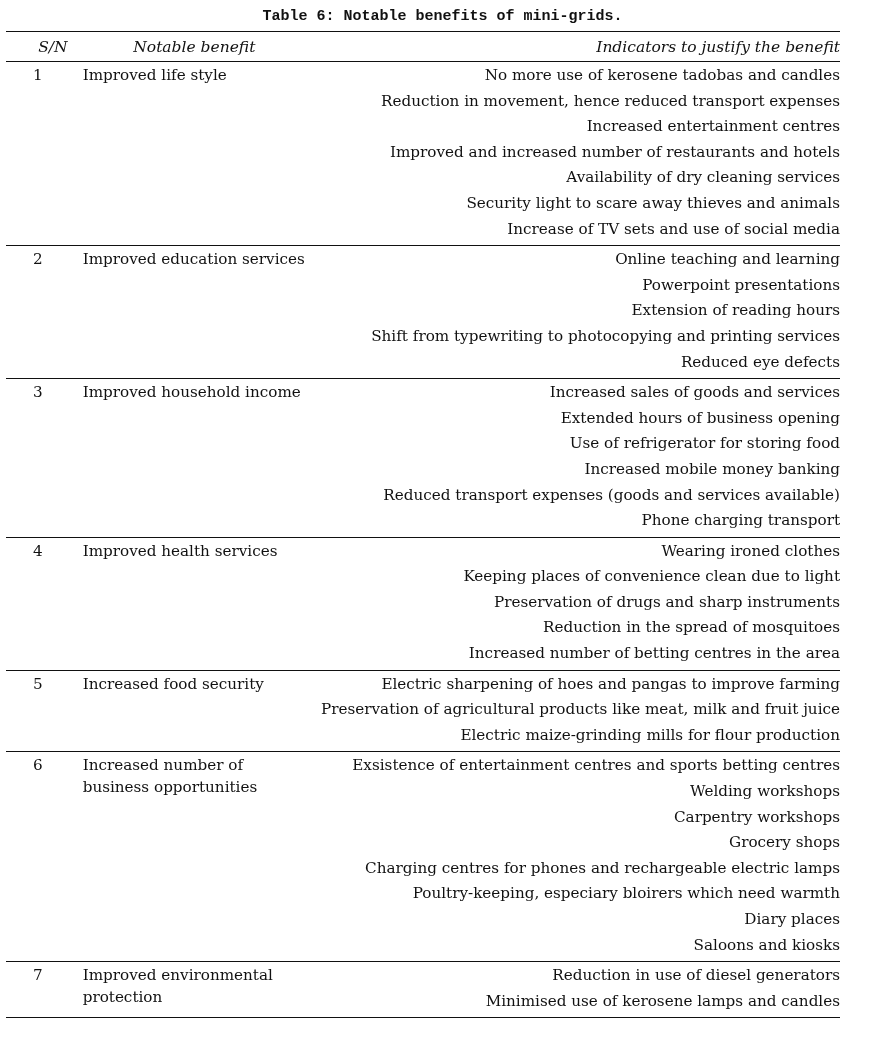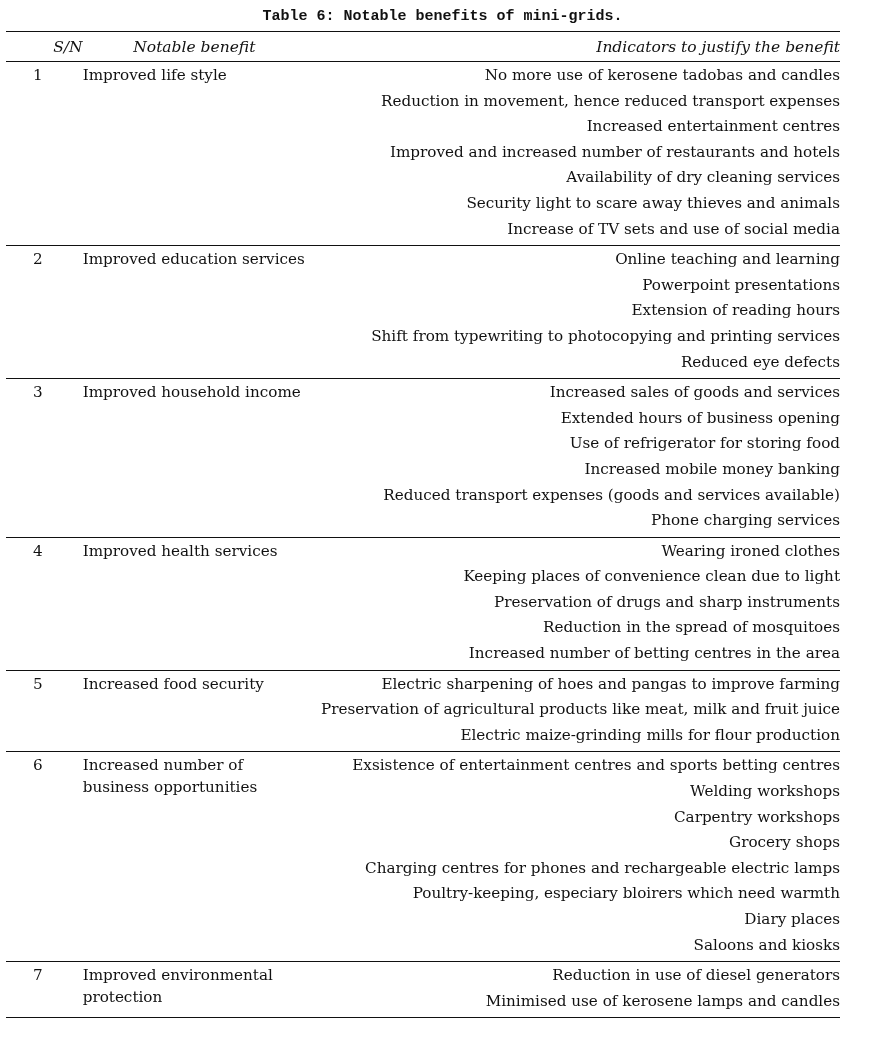--- a/index.html
+++ b/index.html
@@ -16,21 +16,21 @@
   table {
     position: absolute; top: 31px; left: 6px; width: 834px;
     border-collapse: collapse;
     font-size: 15.2px;
   }
   th {
     font-style: italic; font-weight: normal; font-size: 15.5px;
     height: 29px; padding: 0; vertical-align: middle;
     border-top: 1.5px solid #111; border-bottom: 1.5px solid #111;
   }
-  th.sn { width: 62px; text-align: right; padding-left: 17px; }
+  th.sn { width: 62px; text-align: center; padding-left: 17px; }
   th.ben { width: 232px; text-align: center; }
   th.ind { text-align: right; }
   td { padding: 0; vertical-align: top; }
   tr.group td { border-bottom: 1.5px solid #111; }
   td.sn { text-align: left; padding-left: 27px; padding-top: 2px; line-height: 22px; }
   td.ben { padding-left: 0px; padding-top: 2px; line-height: 22px; margin-top: 14px; }
   td.ind { padding-left: 15px; padding-top: 2px; padding-bottom: 2px; text-align: right; }
   .ind-line { height: 25.6px; line-height: 22px; white-space: nowrap; }
 </style>
 </head>
@@ -73,21 +73,21 @@
       </tr>
       <tr class="group">
         <td class="sn">3</td>
         <td class="ben">Improved household income</td>
         <td class="ind">
           <div class="ind-line">Increased sales of goods and services</div>
           <div class="ind-line">Extended hours of business opening</div>
           <div class="ind-line">Use of refrigerator for storing food</div>
           <div class="ind-line">Increased mobile money banking</div>
           <div class="ind-line">Reduced transport expenses (goods and services available)</div>
-          <div class="ind-line">Phone charging services</div>
+          <div class="ind-line">Phone charging transport</div>
         </td>
       </tr>
       <tr class="group">
         <td class="sn">4</td>
         <td class="ben">Improved health services</td>
         <td class="ind">
           <div class="ind-line">Wearing ironed clothes</div>
           <div class="ind-line">Keeping places of convenience clean due to light</div>
           <div class="ind-line">Preservation of drugs and sharp instruments</div>
           <div class="ind-line">Reduction in the spread of mosquitoes</div>

